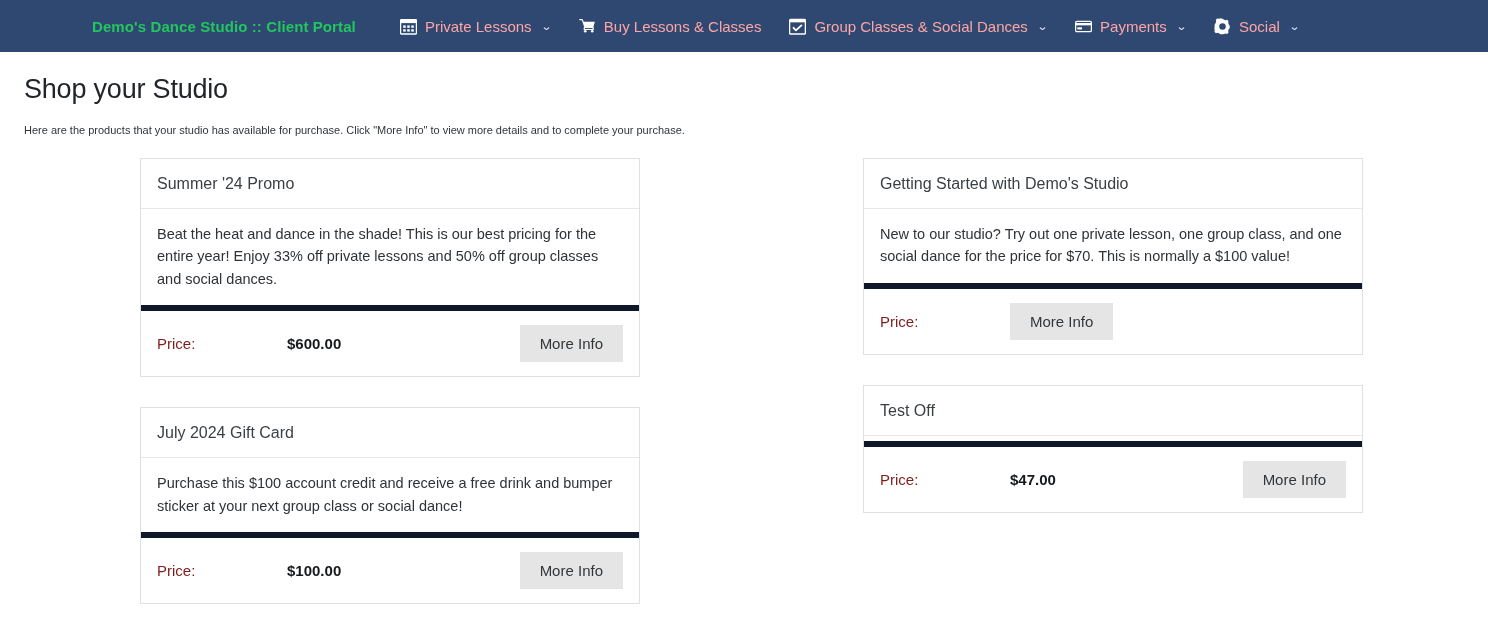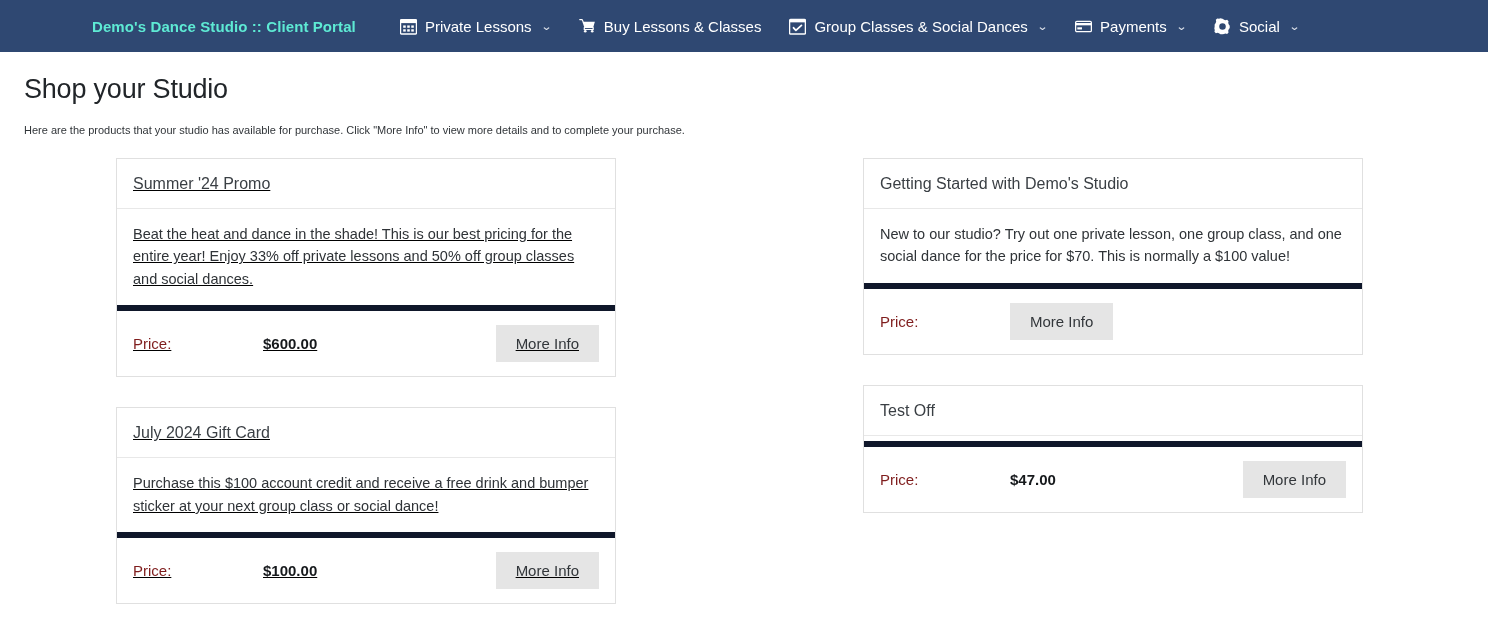--- a/index.html
+++ b/index.html
@@ -21,34 +21,34 @@
     display: flex;
     align-items: center;
     padding-left: 92px;
     gap: 0;
     color: #ffffff;
     white-space: nowrap;
   }
   .brand {
     font-size: 15px;
     font-weight: bold;
-    color: #5eead4;
+    color: #22c55e;
     letter-spacing: 0.1px;
     margin-right: 30px;
   }
   .nav-item {
     display: flex;
     align-items: center;
     gap: 8px;
     font-size: 15px;
     color: #ffffff;
     padding: 6px 14px;
     cursor: pointer;
   }
-  .nav-item .label { color: #ffffff; }
+  .nav-item .label { color: #fca5a5; }
   .nav-icon {
     display: inline-flex;
     align-items: center;
     justify-content: center;
     width: 17px;
     height: 17px;
     flex: 0 0 auto;
   }
   .nav-icon svg { display: block; }
   .caret {
@@ -79,21 +79,21 @@
 
   
   .grid {
     position: relative;
     margin-top: 22px;
   }
   .col {
     position: absolute;
     width: 500px;
   }
-  .col-left  { left: 92px; text-decoration: underline; }
+  .col-left  { left: 116px; }
   .col-right { left: 839px; }
 
   .card {
     border: 1px solid #e0e0e0;
     background: #ffffff;
     width: 500px;
     margin-bottom: 30px;
   }
   .card-header {
     padding: 16px 16px 15px 16px;

